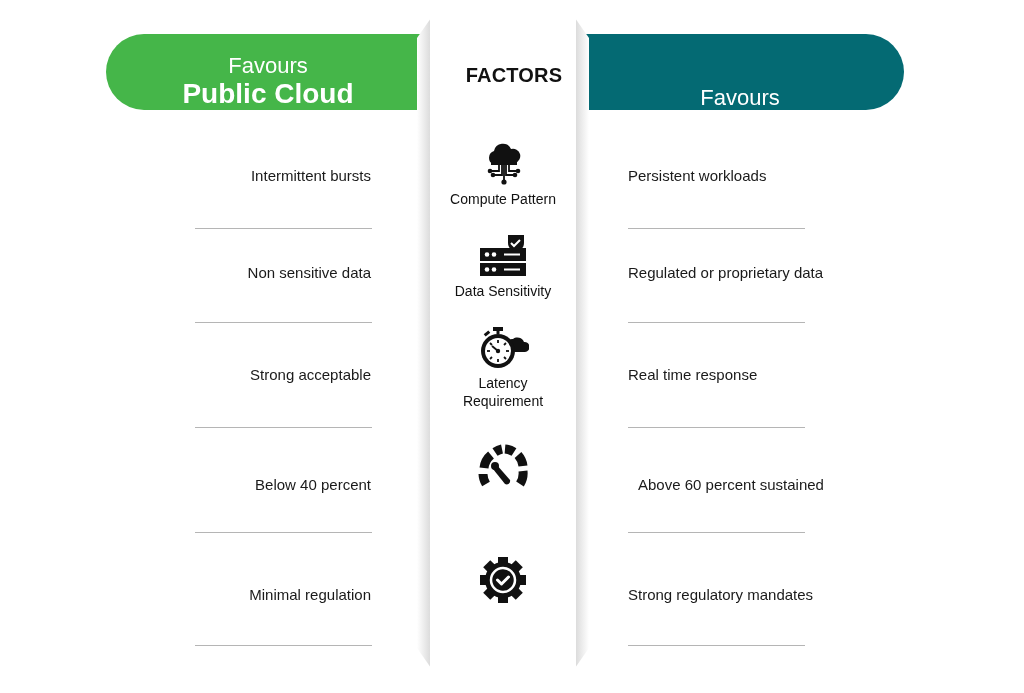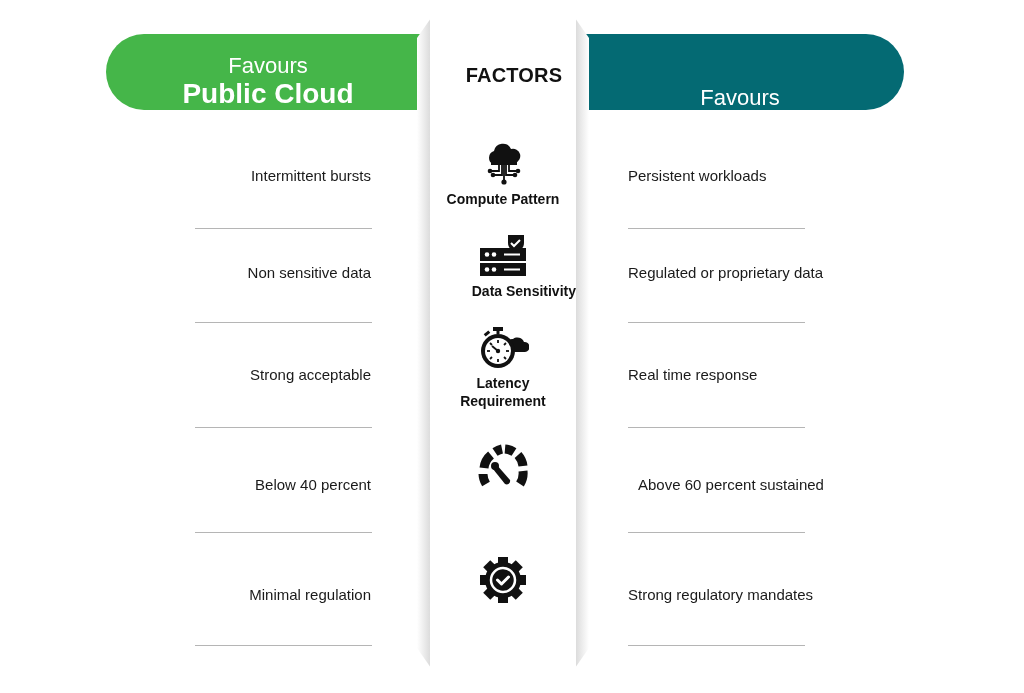--- a/index.html
+++ b/index.html
@@ -29,21 +29,21 @@
       position: absolute; left: 430px; top: 18px; width: 146px; height: 650px; background: #fff;
     }
     .factors-title {
       position: absolute; left: 430px; top: 64px; width: 168px; text-align: center;
       font-weight: bold; font-size: 20px; letter-spacing: 0.2px; color: #111;
     }
     .factor {
       position: absolute; left: 430px; width: 146px; text-align: center;
     }
     .factor .icon { display: block; margin: 0 auto; }
-    .factor .label { font-weight: bold; font-size: 14px; line-height: 18px; color: #111; margin-top: 4px; }
+    .factor .label { font-weight: normal; font-size: 14px; line-height: 18px; color: #111; margin-top: 4px; }
     .cell {
       position: absolute; font-size: 15px; color: #1a1a1a; white-space: nowrap;
     }
     .cell-left { right: 653px; text-align: right; }
     .cell-right { left: 628px; text-align: left; }
     .rule { position: absolute; height: 1px; background: #b5b5b5; width: 177px; }
     .rule-left { left: 195px; }
     .rule-right { left: 628px; }
   </style>
 </head>
@@ -77,21 +77,21 @@
       <circle cx="7" cy="31" r="2.3"></circle>
         <circle cx="10" cy="35" r="2.3"></circle>
         <circle cx="21" cy="42" r="2.6"></circle>
       <circle cx="32" cy="35" r="2.3"></circle>
         <circle cx="35" cy="31" r="2.3"></circle>
     </g>
   </svg>
   <div class="label">Compute Pattern</div>
 </div>
 
-<div class="factor" style="top:232px;text-align:right;">
+<div class="factor" style="top:232px;">
   <svg class="icon" width="50" height="46" viewBox="0 0 50 46">
     <path d="M30 3 h16 v8 c0 5 -4 8 -8 10 c-4 -2 -8 -5 -8 -10 z" fill="#111"></path>
     <path d="M33 11 l3 3 l6 -6" stroke="#fff" stroke-width="2" fill="none"></path>
     <rect x="2" y="16" width="46" height="13" fill="#111"></rect>
     <rect x="2" y="31" width="46" height="13" fill="#111"></rect>
     <g fill="#fff">
       <circle cx="9" cy="22.5" r="2.3"></circle>
         <circle cx="16" cy="22.5" r="2.3"></circle>
       <circle cx="9" cy="37.5" r="2.3"></circle>
         <circle cx="16" cy="37.5" r="2.3"></circle>

